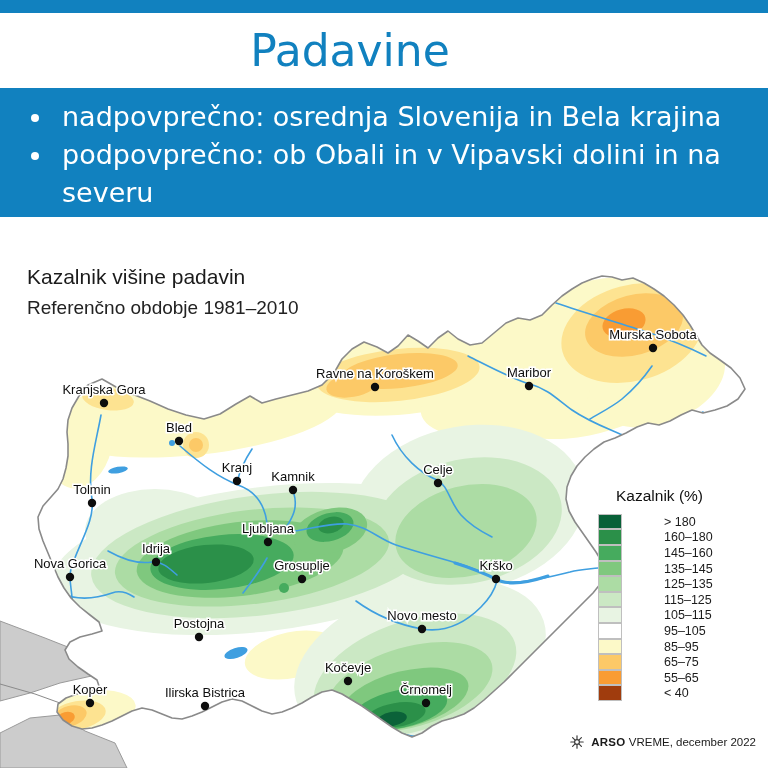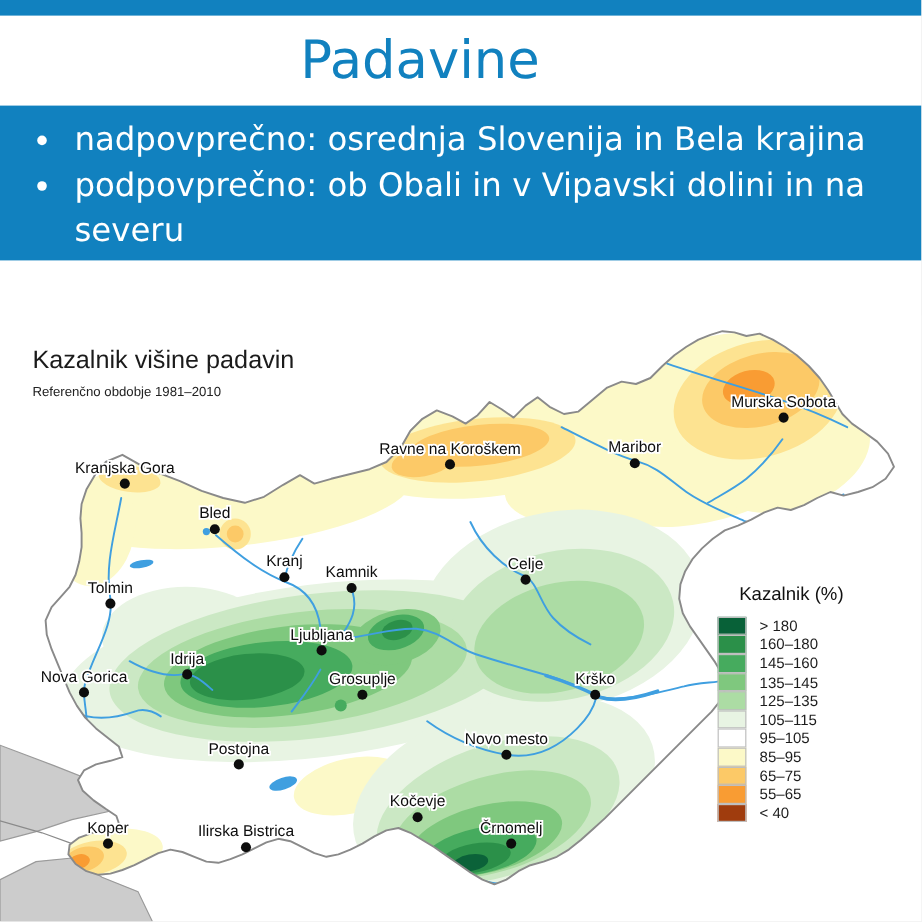--- a/index.html
+++ b/index.html
@@ -9,26 +9,26 @@
   .page-title{position:absolute;left:0;top:13px;width:700px;height:75px;text-align:center;
               font-size:44px;font-weight:400;line-height:75px;
               font-family:"DejaVu Sans", sans-serif;}
   .banner{position:absolute;left:0;top:88px;width:768px;height:129px;box-sizing:border-box;
           padding:10px 30px 0 30px;}
   .banner ul{margin:0;padding:0 0 0 24px;max-width:690px;}
   .banner li{color:#ffffff;font-size:27px;line-height:38px;
              font-family:"DejaVu Sans", sans-serif;padding-left:8px;}
   .map-area{position:absolute;left:0;top:263px;width:768px;height:505px;background:#ffffff;}
   #map-svg{position:absolute;left:0;top:0;width:768px;height:505px;}
-  .map-title{position:absolute;left:27px;top:24px;color:#1b1b1b;}
+  .map-title{position:absolute;left:27px;top:0;color:#1b1b1b;}
   .map-title .t1,.map-title .t2{font-size:21px;line-height:27px;}
-  .map-title .sub{font-size:11px;margin-top:7px;color:#222222;}
+  .map-title .sub{font-size:19px;margin-top:7px;color:#222222;}
   .legend{position:absolute;left:598px;top:224px;width:166px;}
   .legend-title{font-size:15.5px;color:#111;margin:0 0 9px 18px;}
-  .leg-row{display:flex;align-items:center;height:15.6px;}
+  .leg-row{display:flex;align-items:center;height:15.6px;gap:31px;}
   .leg-swatch{width:24px;height:15.6px;box-sizing:border-box;border:0.5px solid #bfbfbf;margin-top:-0.5px;flex:0 0 auto;}
   .leg-label{font-size:12.5px;color:#1c1c1c;margin-left:11px;white-space:nowrap;}
   .footer{position:absolute;right:12px;top:472px;display:flex;align-items:center;gap:7px;
           font-size:11.5px;color:#1a1a1a;}
   .footer .org{font-weight:700;letter-spacing:0.3px;}
   .footer .icon{display:inline-flex;}
   svg text.city{font-family:"Liberation Sans", sans-serif;font-size:13px;fill:#0d0d0d;
                 stroke:#ffffff;stroke-width:3px;paint-order:stroke;text-anchor:middle;}
 </style>
 </head>
@@ -277,20 +277,24 @@
           </div>
           <div class="leg-row">
             <span class="leg-swatch" style="background: rgb(127, 200, 126);"></span>
             <span class="leg-label">135–145</span>
           </div>
           <div class="leg-row">
             <span class="leg-swatch" style="background: rgb(172, 220, 164);"></span>
             <span class="leg-label">125–135</span>
           </div>
           <div class="leg-row">
+            <span class="leg-swatch" style="background: rgb(203, 232, 196);"></span>
+            <span class="leg-label">115–125</span>
+          </div>
+          <div class="leg-row">
             <span class="leg-swatch" style="background: rgb(232, 244, 227);"></span>
             <span class="leg-label">105–115</span>
           </div>
           <div class="leg-row">
             <span class="leg-swatch" style="background: rgb(255, 255, 255);"></span>
             <span class="leg-label">95–105</span>
           </div>
           <div class="leg-row">
             <span class="leg-swatch" style="background: rgb(252, 249, 200);"></span>
             <span class="leg-label">85–95</span>
@@ -303,15 +307,32 @@
             <span class="leg-swatch" style="background: rgb(249, 156, 51);"></span>
             <span class="leg-label">55–65</span>
           </div>
           <div class="leg-row">
             <span class="leg-swatch" style="background: rgb(160, 60, 13);"></span>
             <span class="leg-label">&lt; 40</span>
           </div>
         </div>
     </div>
 
+    <div class="footer">
+      <span class="icon">
+        <svg width="14" height="14" viewBox="0 0 14 14">
+          <g stroke="#3c3c3c" stroke-width="1.2" stroke-linecap="round">
+            <line x1="7" y1="0.8" x2="7" y2="13.2"></line>
+            <line x1="0.8" y1="7" x2="13.2" y2="7"></line>
+            <line x1="2.6" y1="2.6" x2="11.4" y2="11.4"></line>
+            <line x1="11.4" y1="2.6" x2="2.6" y2="11.4"></line>
+          </g>
+          <circle cx="7" cy="7" r="2.4" fill="#ffffff" stroke="#3c3c3c" stroke-width="1.2"></circle>
+        </svg>
+      </span>
+      <span>
+        <span class="org">ARSO</span>
+        <span>VREME</span><span>, december 2022</span>
+      </span>
+    </div>
 
   </div>
 </div>
 
 </body></html>

